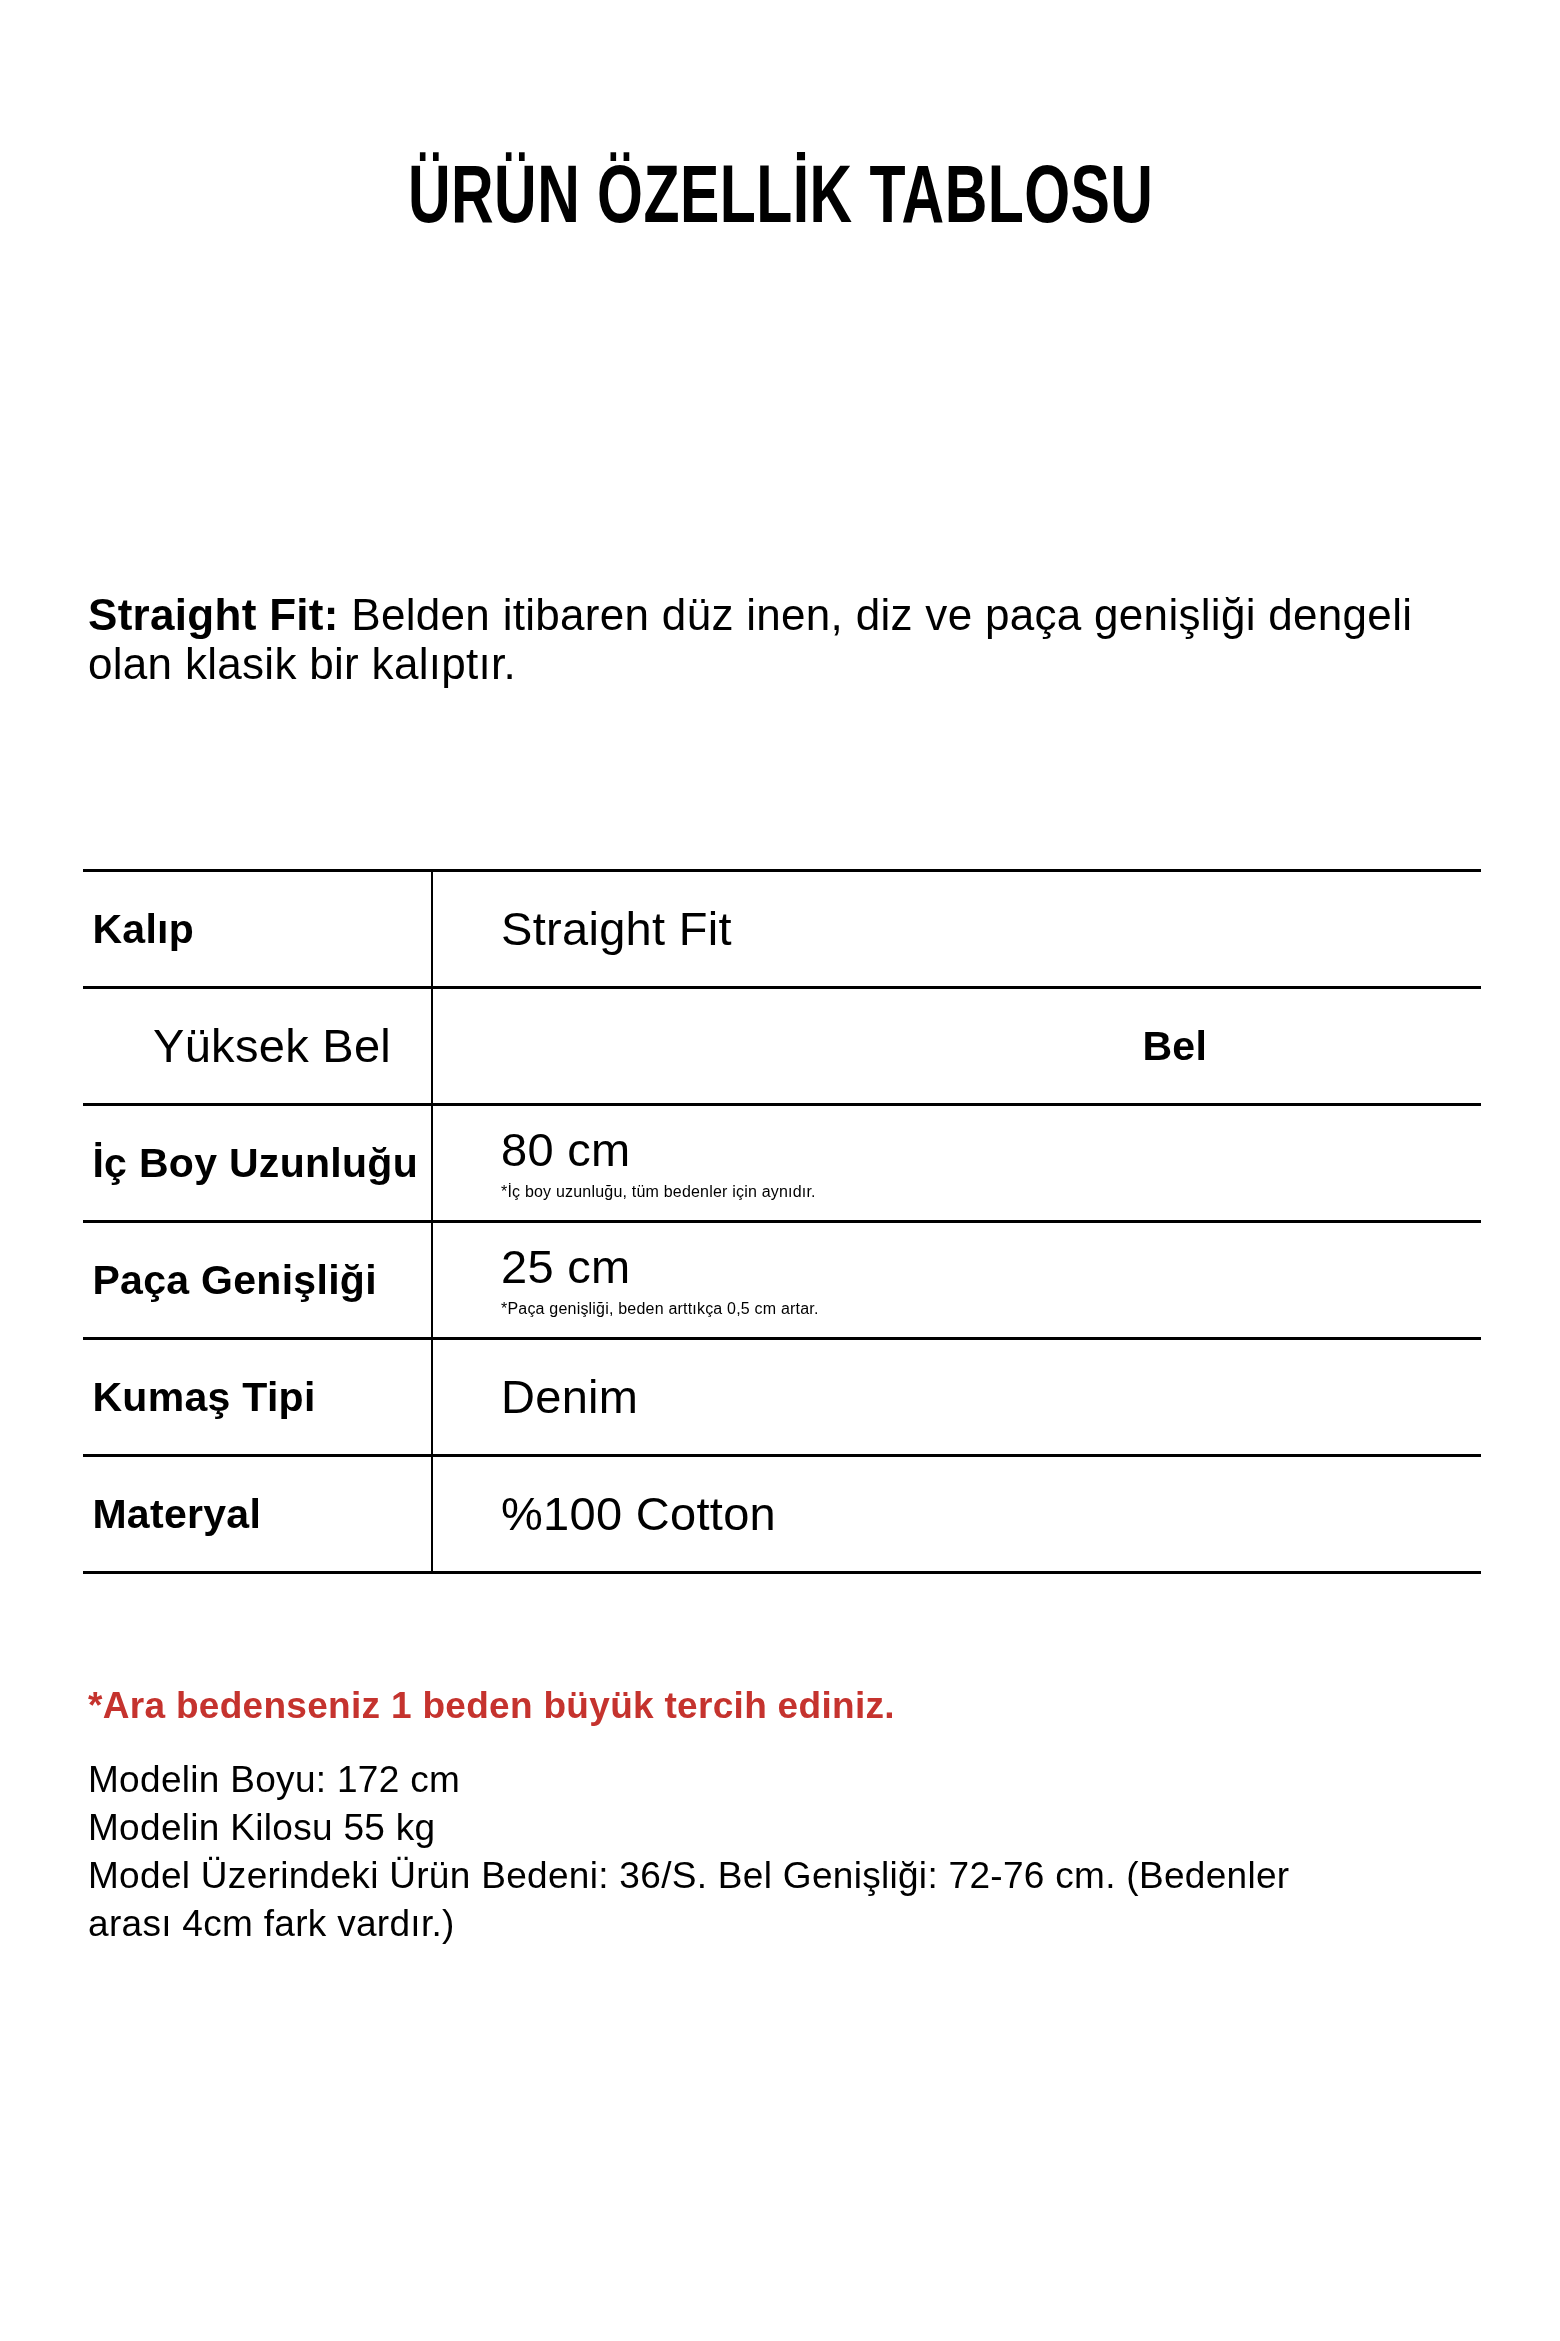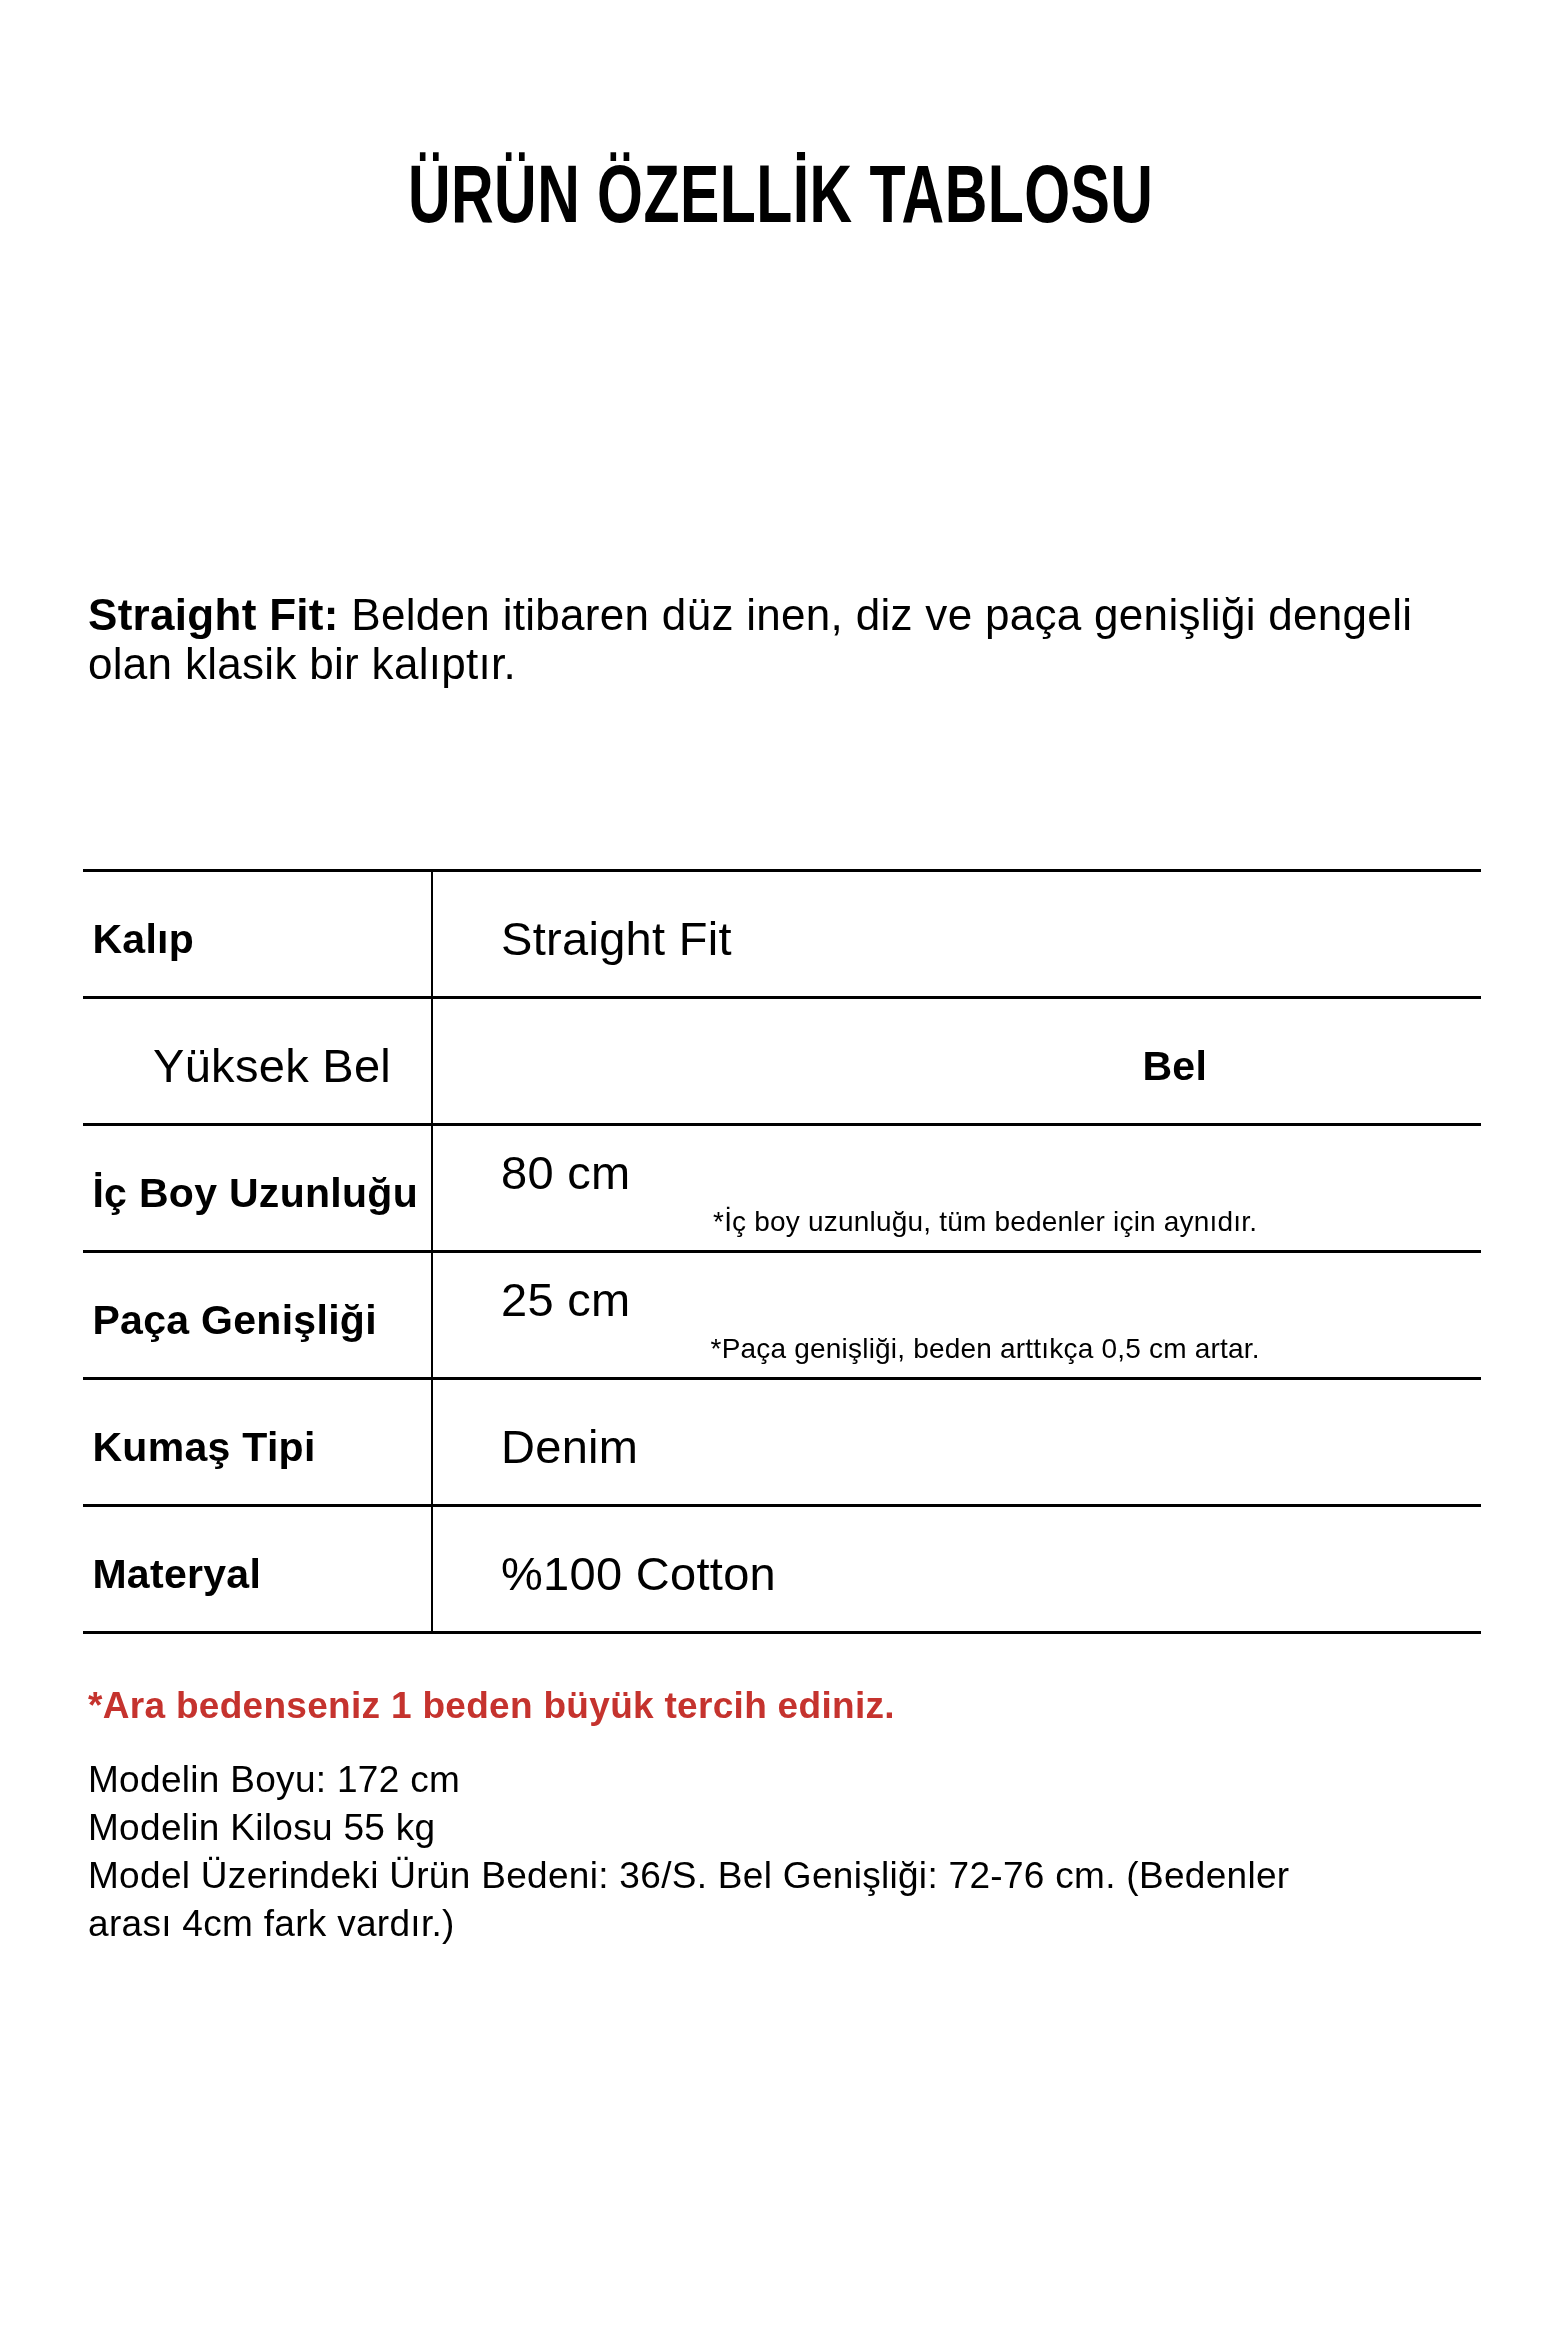--- a/index.html
+++ b/index.html
@@ -64,21 +64,20 @@
     position: absolute;
     top: 869px;
     left: 83px;
     width: 1398px;
     border-top: 3.5px solid var(--line);
   }
   .spec-row {
     display: flex;
     height: 117px;
     border-bottom: 3.5px solid var(--line);
-    margin-top: 10px;
   }
   .cell { display: flex; }
   .cell.label {
     width: 348px;
     flex: 0 0 348px;
     align-items: center;
     padding-left: 9.4px;
     font-weight: bold;
     font-size: 41px;
     letter-spacing: 0.3px;
@@ -89,25 +88,24 @@
     justify-content: center;
     padding-left: 70px;
     padding-right: 11.7px;
   }
   .value-main {
     font-size: 47px;
     line-height: 1.05;
     letter-spacing: 0.3px;
   }
   .value-note {
-    font-size: 28px;
+    font-size: 16px;
     line-height: 1.15;
     margin-top: 8.2px;
     letter-spacing: 0.2px;
-    text-align: center;
   }
   .col-divider {
     position: absolute;
     top: 0;
     bottom: 0;
     left: 348px;
     width: 2.3px;
     background: var(--line);
   }
 

